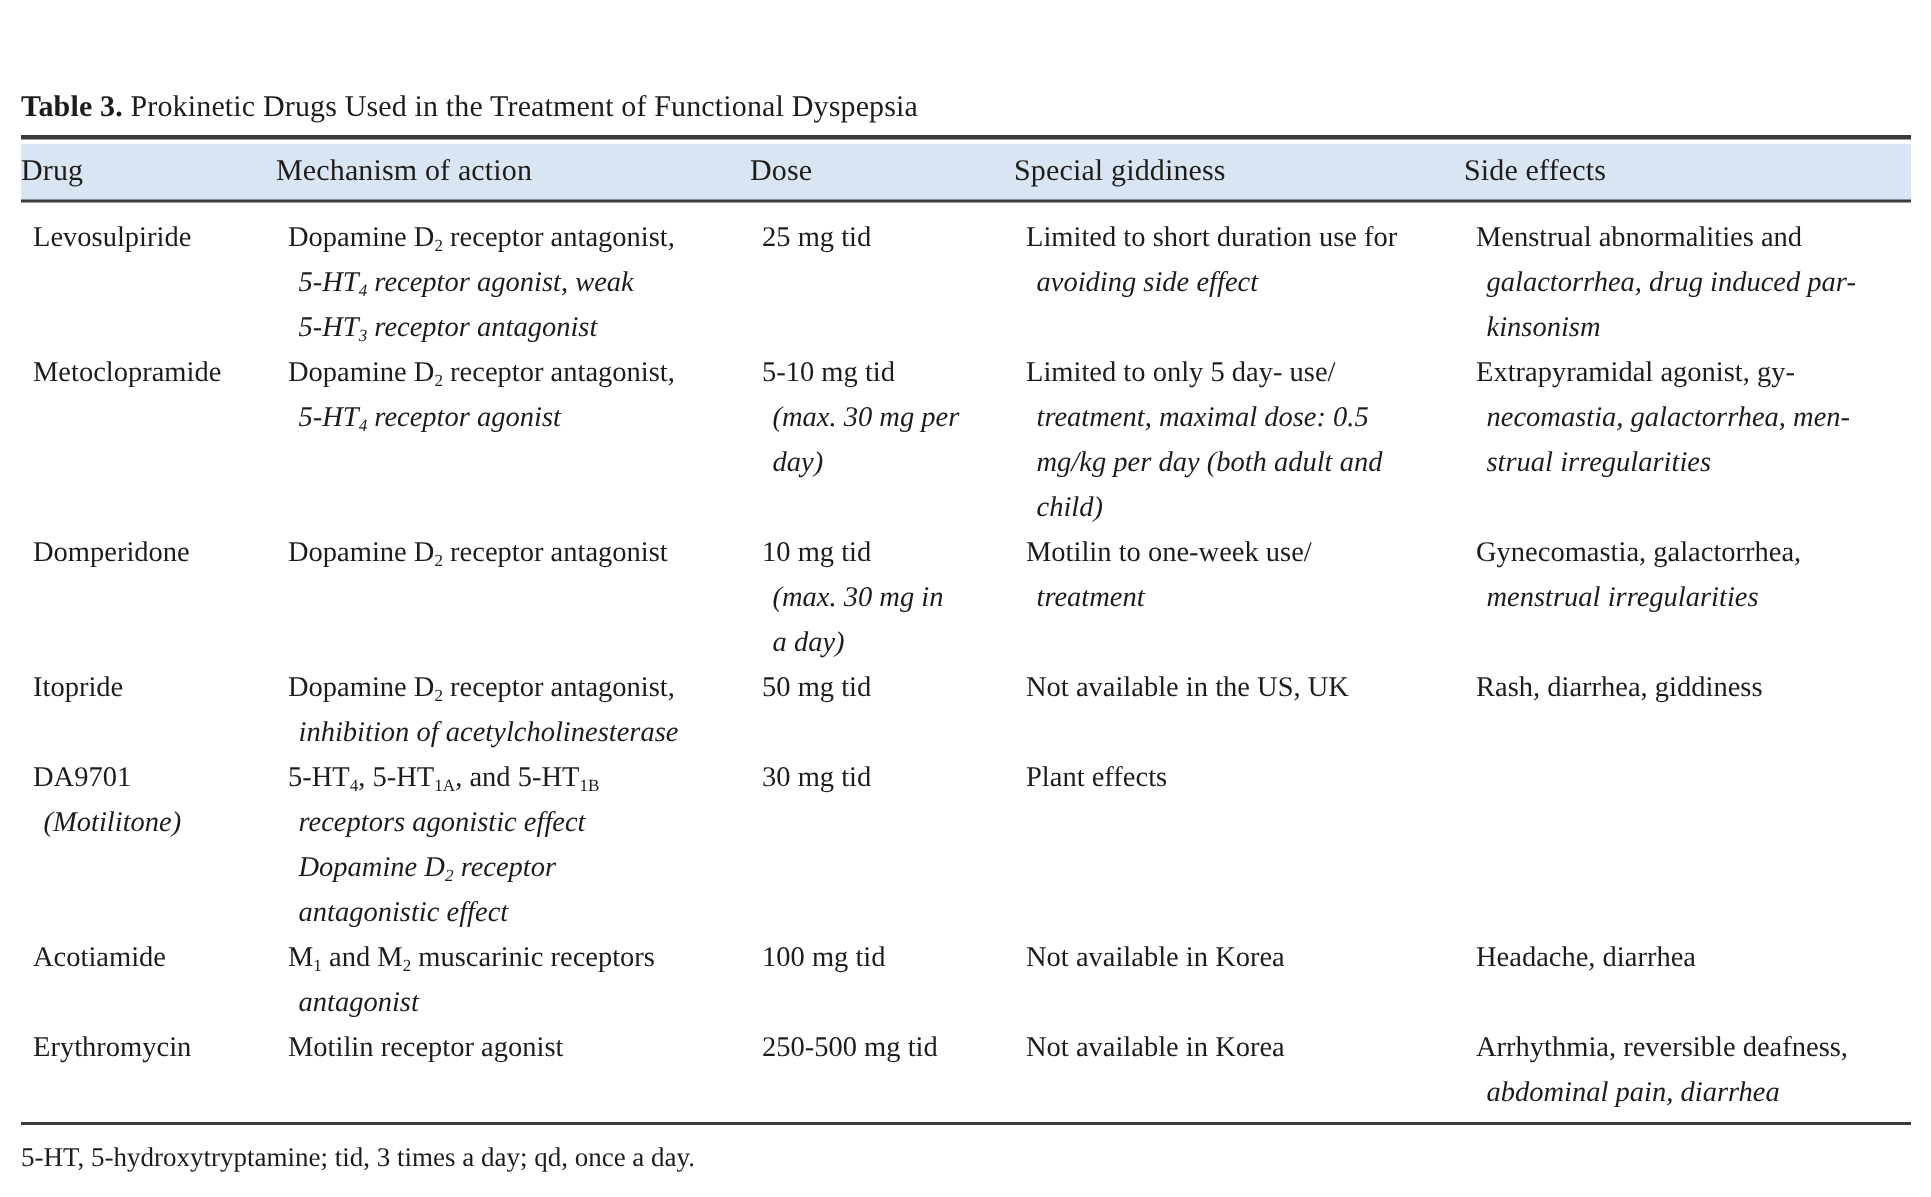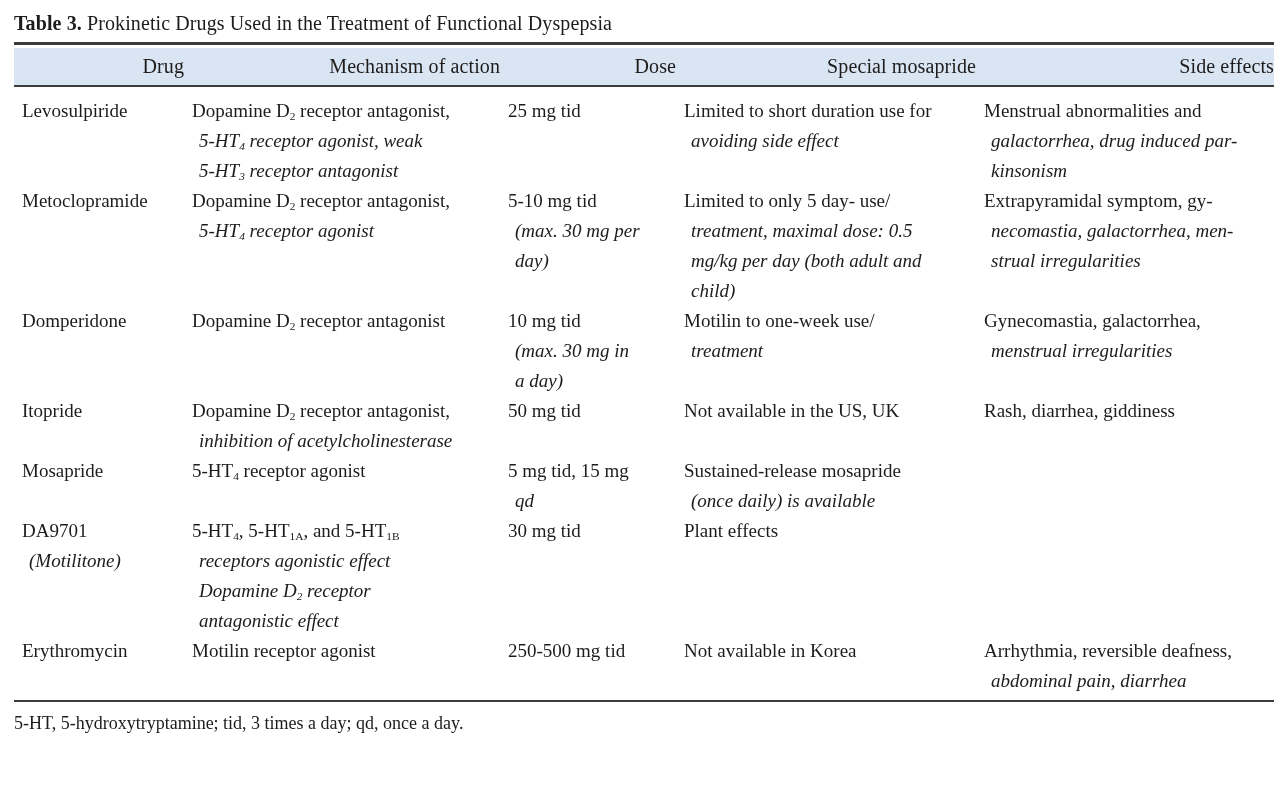--- a/index.html
+++ b/index.html
@@ -14,20 +14,21 @@
     font-family: "Liberation Serif", "DejaVu Serif", serif;
     color: var(--text);
     overflow: hidden;
   }
   .page { padding: 10px 13px 0 14px; }
 
   .title {
     font-size: 20px;
     line-height: 26px;
     letter-spacing: 0.1px;
+    margin-top: 48px;
   }
   .title .title-label { font-weight: bold; }
 
   .rule-thick {
     margin-top: 6px;
     height: 3px;
     background: var(--rule);
   }
 
   table {
@@ -41,21 +42,21 @@
   col.c2 { width: 316px; }
   col.c3 { width: 176px; }
   col.c4 { width: 300px; }
   col.c5 { width: 298px; }
 
   thead th {
     background: var(--header-bg);
     height: 38px;
     font-weight: normal;
     font-size: 20px;
-    text-align: right;
+    text-align: left;
     vertical-align: middle;
     border-bottom: 2px solid var(--rule);
     letter-spacing: 0.1px;
   }
 
   tbody td {
     vertical-align: top;
     padding: 0 0 0 8px;
     font-size: 19px;
   }
@@ -100,21 +101,21 @@
         <col class="c2">
         <col class="c3">
         <col class="c4">
         <col class="c5">
     </colgroup>
     <thead>
       <tr id="header-row">
           <th>Drug</th>
           <th>Mechanism of action</th>
           <th>Dose</th>
-          <th>Special mosapride</th>
+          <th>Special giddiness</th>
           <th>Side effects</th>
         </tr>
     </thead>
     <tbody id="table-body">
         <tr>
           <td>
             <div class="line">Levosulpiride</div>
           </td>
           <td>
             <div class="line">Dopamine D<sub>2</sub> receptor antagonist,</div>
@@ -147,21 +148,21 @@
             <div class="line cont">(max. 30 mg per</div>
             <div class="line cont">day)</div>
           </td>
           <td>
             <div class="line">Limited to only 5 day- use/</div>
             <div class="line cont">treatment, maximal dose: 0.5</div>
             <div class="line cont">mg/kg per day (both adult and</div>
             <div class="line cont">child)</div>
           </td>
           <td>
-            <div class="line">Extrapyramidal symptom, gy-</div>
+            <div class="line">Extrapyramidal agonist, gy-</div>
             <div class="line cont">necomastia, galactorrhea, men-</div>
             <div class="line cont">strual irregularities</div>
           </td>
         </tr>
         <tr>
           <td>
             <div class="line">Domperidone</div>
           </td>
           <td>
             <div class="line">Dopamine D<sub>2</sub> receptor antagonist</div>
@@ -190,37 +191,20 @@
           </td>
           <td>
             <div class="line">50 mg tid</div>
           </td>
           <td>
             <div class="line">Not available in the US, UK</div>
           </td>
           <td>
             <div class="line">Rash, diarrhea, giddiness</div>
           </td>
-        </tr>
-        <tr>
-          <td>
-            <div class="line">Mosapride</div>
-          </td>
-          <td>
-            <div class="line">5-HT<sub>4</sub> receptor agonist</div>
-          </td>
-          <td>
-            <div class="line">5 mg tid, 15 mg</div>
-            <div class="line cont">qd</div>
-          </td>
-          <td>
-            <div class="line">Sustained-release mosapride</div>
-            <div class="line cont">(once daily) is available</div>
-          </td>
-          <td></td>
         </tr>
         <tr>
           <td>
             <div class="line">DA9701</div>
             <div class="line cont">(Motilitone)</div>
           </td>
           <td>
             <div class="line">5-HT<sub>4</sub>, 5-HT<sub>1A</sub>, and 5-HT<sub>1B</sub></div>
             <div class="line cont">receptors agonistic effect</div>
             <div class="line cont">Dopamine D<sub>2</sub> receptor</div>
@@ -229,20 +213,38 @@
           <td>
             <div class="line">30 mg tid</div>
           </td>
           <td>
             <div class="line">Plant effects</div>
           </td>
           <td></td>
         </tr>
         <tr>
           <td>
+            <div class="line">Acotiamide</div>
+          </td>
+          <td>
+            <div class="line">M<sub>1</sub> and M<sub>2</sub> muscarinic receptors</div>
+            <div class="line cont">antagonist</div>
+          </td>
+          <td>
+            <div class="line">100 mg tid</div>
+          </td>
+          <td>
+            <div class="line">Not available in Korea</div>
+          </td>
+          <td>
+            <div class="line">Headache, diarrhea</div>
+          </td>
+        </tr>
+        <tr>
+          <td>
             <div class="line">Erythromycin</div>
           </td>
           <td>
             <div class="line">Motilin receptor agonist</div>
           </td>
           <td>
             <div class="line">250-500 mg tid</div>
           </td>
           <td>
             <div class="line">Not available in Korea</div>

